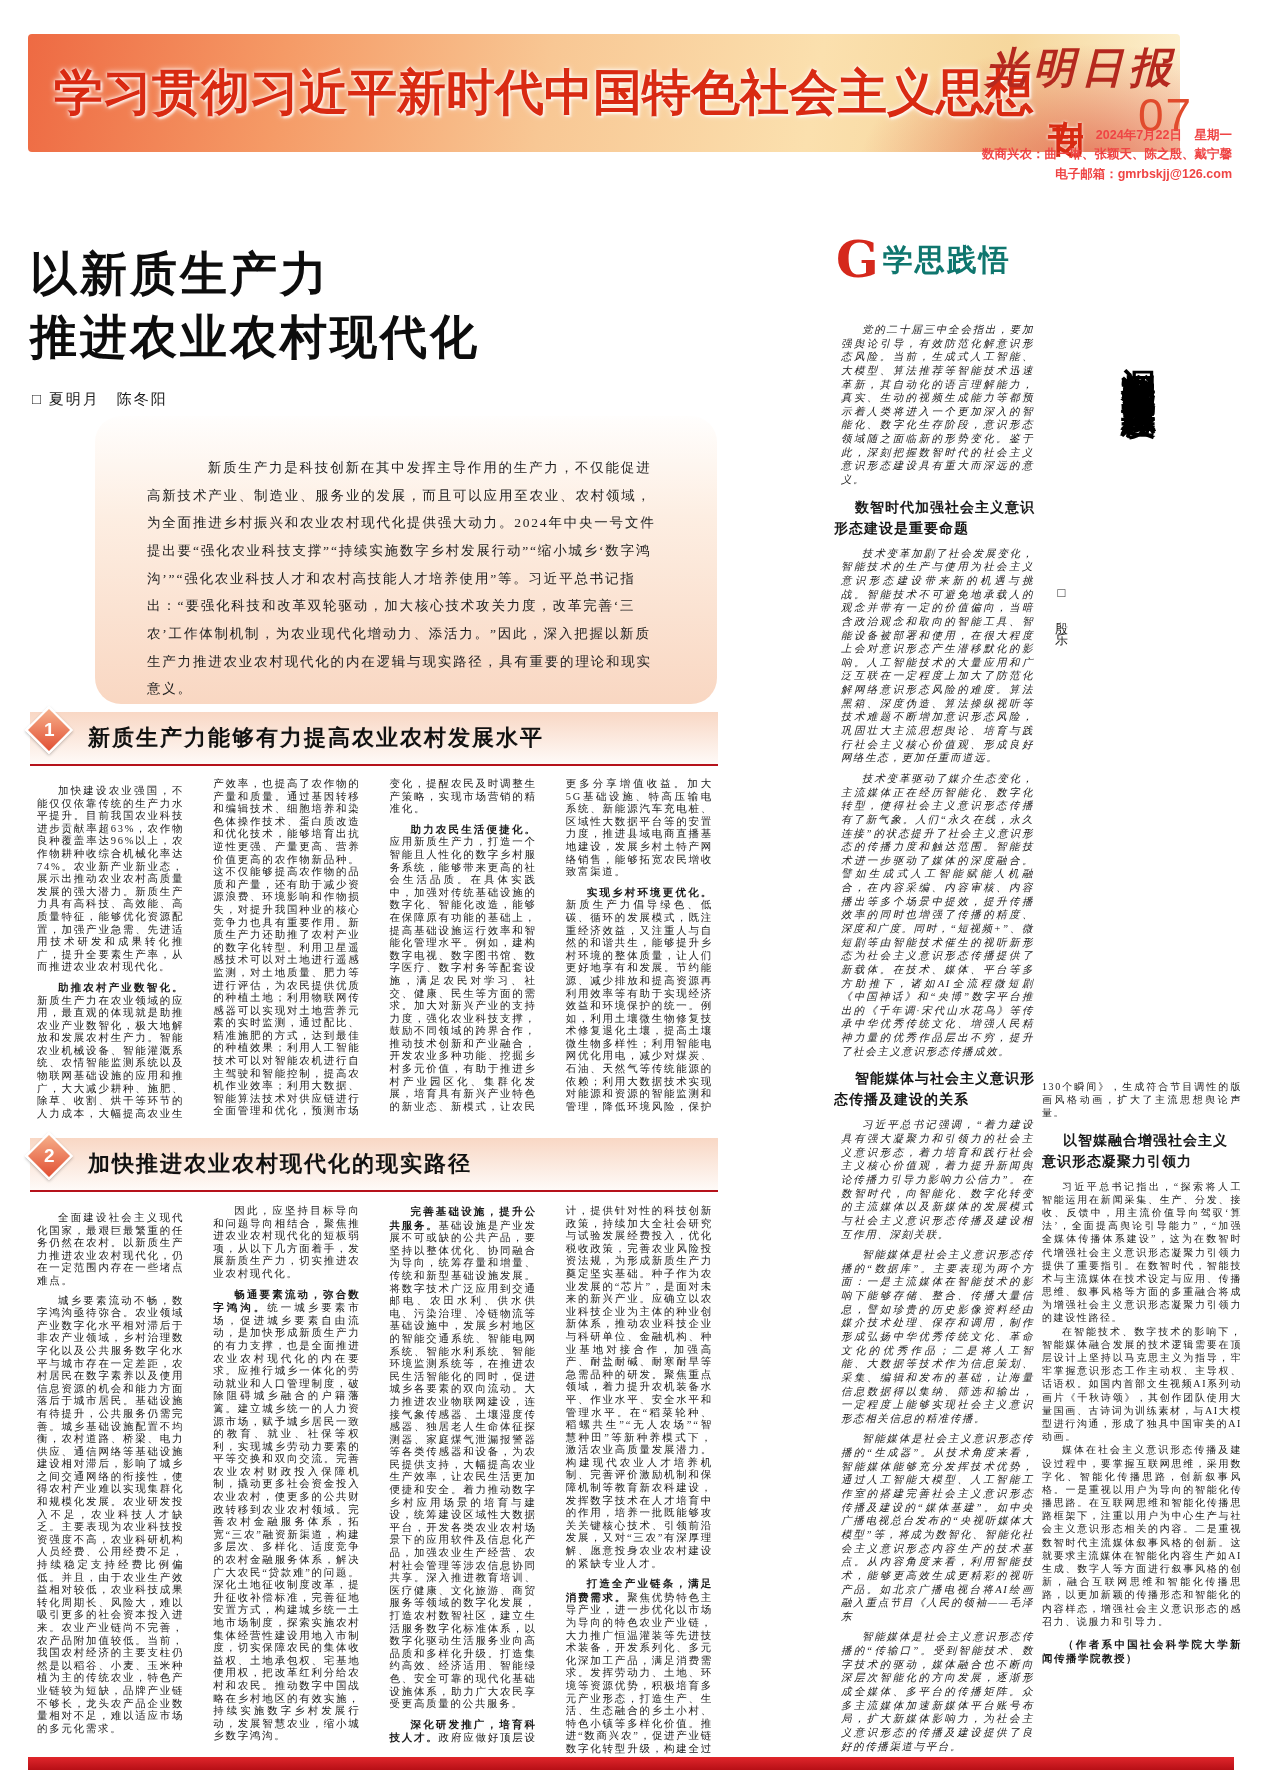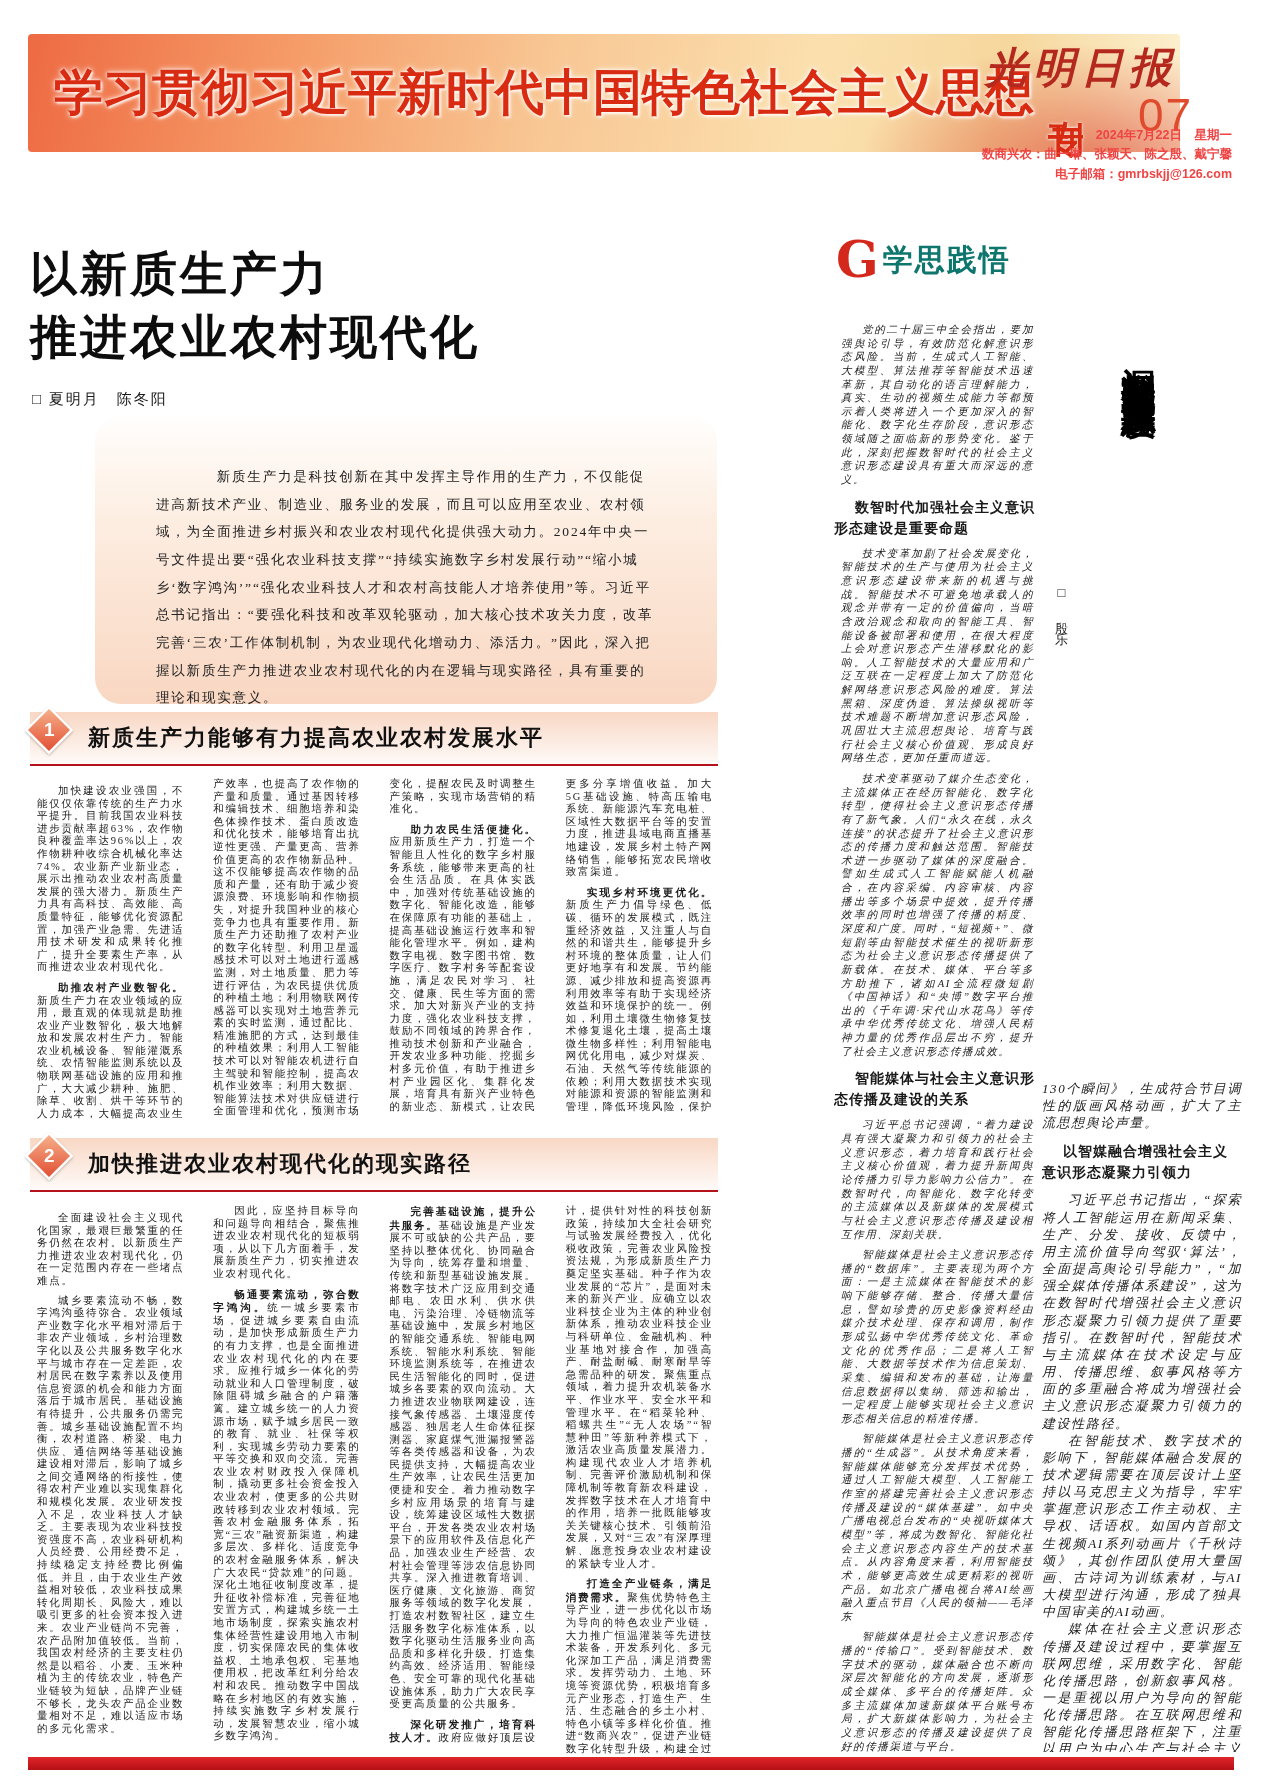--- a/index.html
+++ b/index.html
@@ -25,21 +25,21 @@
   .date-block{position:absolute;right:30px;top:126px;text-align:right;color:#ef4444;
     font-family:"Liberation Sans",sans-serif;font-weight:bold;font-size:12.5px;line-height:1.55;}
   
   .headline{position:absolute;left:30px;top:212px;font-weight:900;font-size:47px;line-height:1.32;
     letter-spacing:3px;color:#0d0d0d;font-family:"Liberation Serif",serif;}
   .byline{position:absolute;left:32px;top:390px;font-size:15px;letter-spacing:2px;}
   
   .lead-box{position:absolute;left:95px;top:416px;width:622px;height:288px;border-radius:26px;
     background:linear-gradient(180deg,#fffefd 0%,#fdeee2 35%,#f9d7c2 100%);
     padding:30px 44px;box-sizing:border-box;}
-  .lead-box p{margin:17px;font-size:13.5px;line-height:2.05;letter-spacing:1.8px;text-indent:4.5em;
+  .lead-box p{margin:8px;font-size:13.5px;line-height:2.05;letter-spacing:1.8px;text-indent:4.5em;
     color:#222;}
   
   .sec-head{position:absolute;left:30px;width:688px;height:52px;
     background:linear-gradient(180deg,rgba(248,211,190,.9),rgba(252,236,226,.25));
     border-bottom:2.5px solid #b5121b;display:flex;align-items:center;}
   .diamond{width:30px;height:30px;margin-left:2px;margin-top:-16px;transform:rotate(45deg);
     background:linear-gradient(135deg,#f6b08b,#e14f33);border:2px solid #fff;
     box-shadow:1px 1px 3px rgba(0,0,0,.25);display:flex;align-items:center;justify-content:center;flex:none;}
   .diamond span{transform:rotate(-45deg);color:#fff;font-weight:bold;font-size:19px;
     font-family:"Liberation Sans",sans-serif;}
@@ -57,22 +57,22 @@
   .gmlogo{position:absolute;left:836px;top:238px;display:flex;align-items:center;}
   .gmlogo .g{font-family:"DejaVu Serif",serif;font-weight:900;font-size:50px;line-height:44px;
     color:#d5281c;margin-right:4px;}
   .gmlogo .t{font-family:"Liberation Sans",sans-serif;font-weight:900;font-size:30px;color:#0f766e;
     letter-spacing:2px;}
   .kai{position:absolute;left:834px;top:316px;width:207px;height:1448px;overflow:hidden;}
   .kai .para{font-size:10.5px;line-height:1.3;letter-spacing:1.6px;font-style:italic;}
   .sub-h{font-family:"Liberation Sans","DejaVu Sans",sans-serif;font-weight:900;font-style:normal;
     font-size:14px;line-height:1.5;letter-spacing:1px;margin:10px 0 8px 0 !important;text-indent:1.5em;}
   .rightcol{position:absolute;left:1042px;top:1080px;width:200px;height:672px;overflow:hidden;}
-  .rightcol .para,.rightcol .cont{font-size:13px;line-height:1.32;letter-spacing:1.6px;
-    font-style:italic;text-align:justify;margin:0;}
+  .rightcol .para,.rightcol .cont{font-size:10px;line-height:1.32;letter-spacing:1.6px;
+    text-align:justify;margin:0;}
   .rightcol .cont{text-indent:0;}
   .rightcol .credit{font-style:normal;}
   
   .v-title{position:absolute;left:1115px;top:342px;height:715px;writing-mode:vertical-rl;
     font-weight:900;font-size:34px;letter-spacing:2px;color:#000;
     font-family:"Liberation Serif","DejaVu Serif",serif;}
   .v-byline{position:absolute;left:1052px;top:585px;writing-mode:vertical-rl;font-size:13px;
     letter-spacing:4px;color:#222;}
   
   .bottom-band{position:absolute;left:28px;top:1757px;width:1206px;height:13px;

